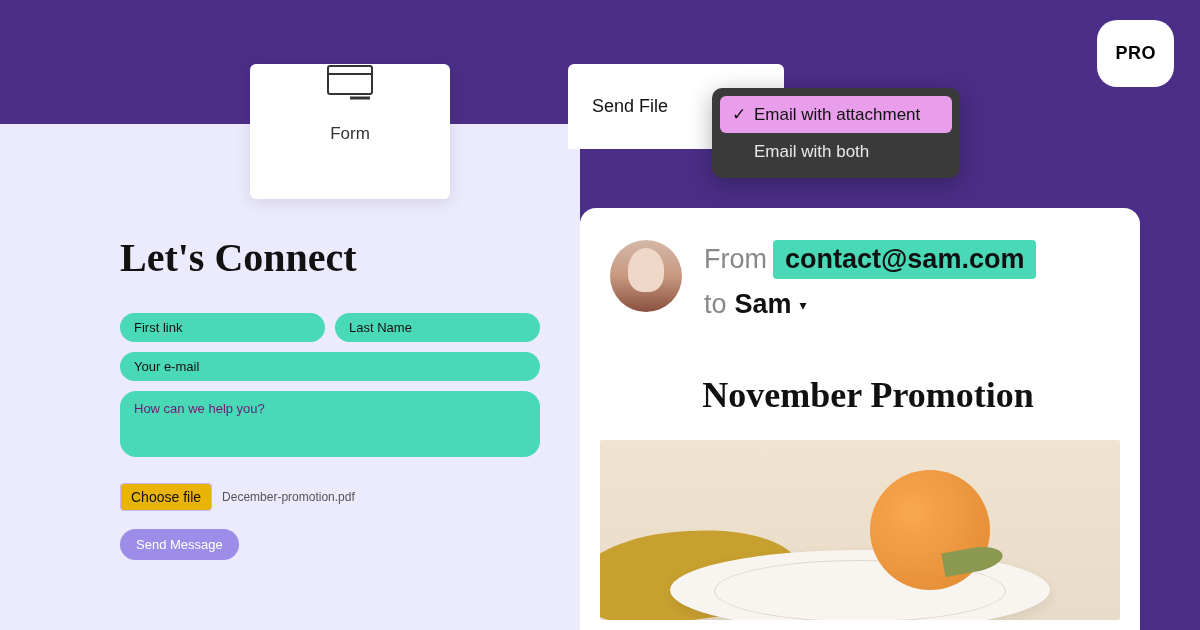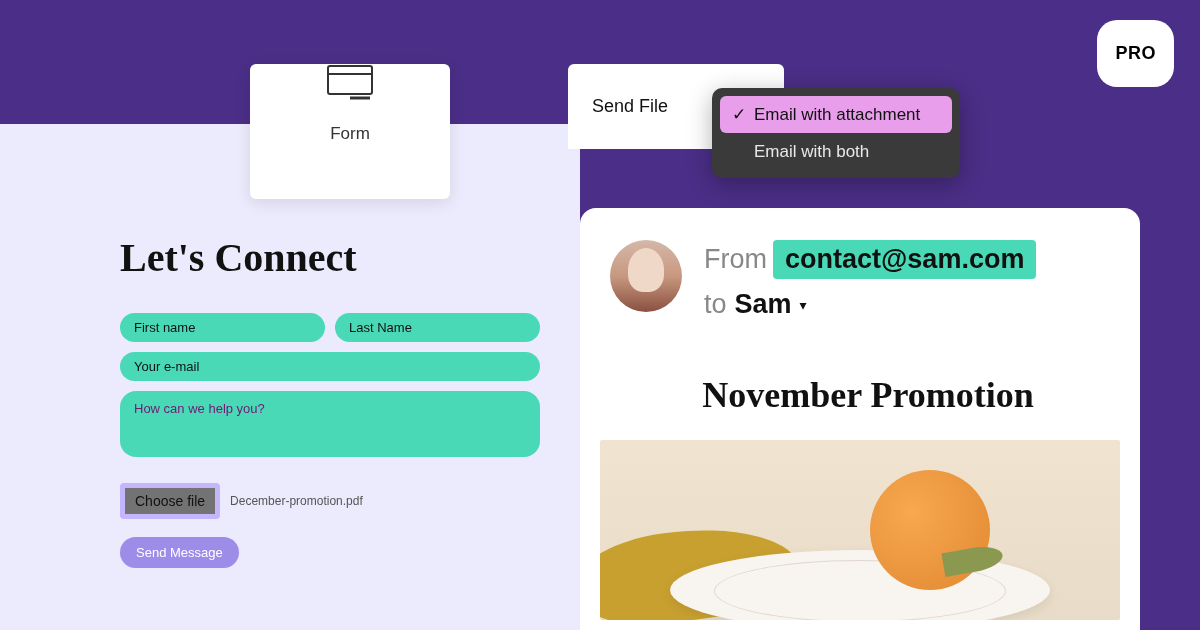--- a/index.html
+++ b/index.html
@@ -141,22 +141,22 @@
       height: 66px;
       margin-bottom: 26px;
     }
     .file-row {
       display: flex;
       align-items: center;
       gap: 10px;
       margin-bottom: 18px;
     }
     .choose-file-btn {
-      background: #737373;
-      border: 5px solid #c4b5fd;
+      background: #eab308;
+      border: 1px solid #c4b5fd;
       border-radius: 4px;
       padding: 5px 10px;
       font-size: 14px;
       color: #111;
     }
     .file-name {
       font-size: 12px;
       color: #555;
     }
     .send-btn {
@@ -334,21 +334,21 @@
   </div>
   <div class="dropdown-item">
     <span class="check">✓</span>
     <span>Email with both</span>
   </div>
 </div>
 
 <div class="left-form">
   <h1 class="hero-title">Let's Connect</h1>
   <div class="row">
-    <div class="input-pill">First name</div>
+    <div class="input-pill">First link</div>
     <div class="input-pill">Last Name</div>
   </div>
   <div class="row">
     <div class="input-pill">Your e-mail</div>
   </div>
   <div class="textarea-pill">How can we help you?</div>
   <div class="file-row">
     <div class="choose-file-btn">Choose file</div>
     <span class="file-name">December-promotion.pdf</span>
   </div>

